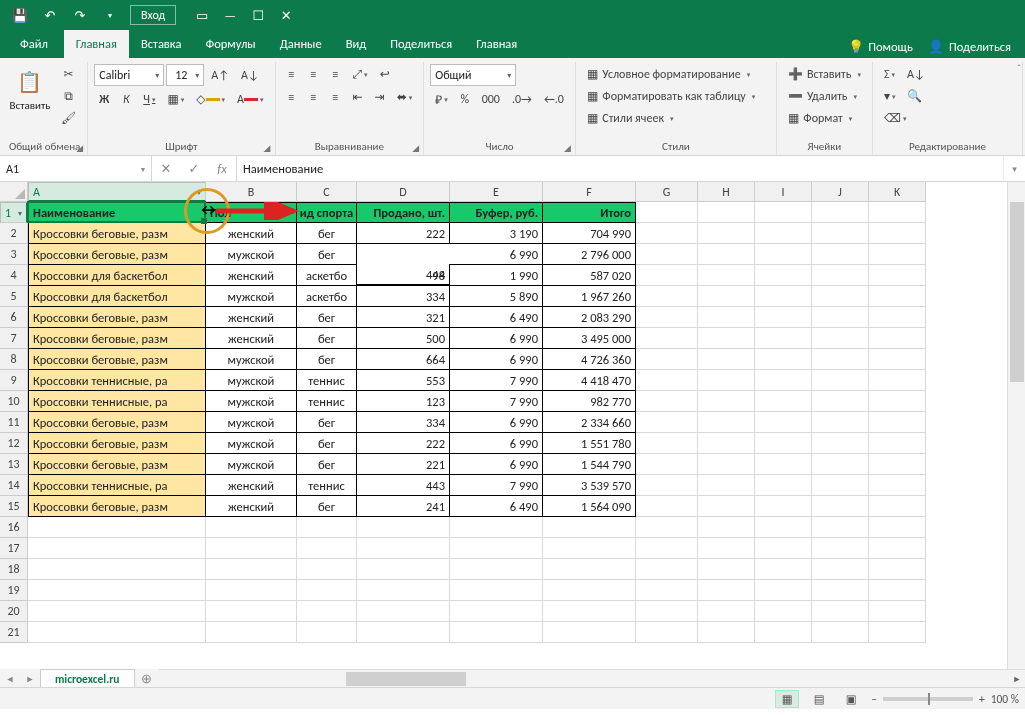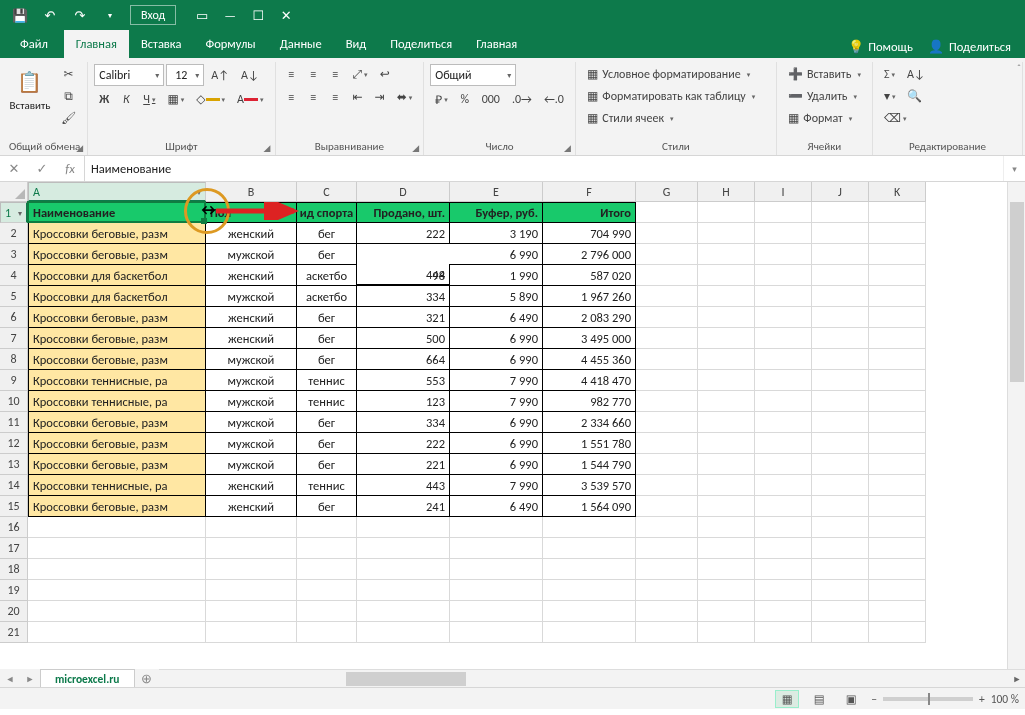--- a/index.html
+++ b/index.html
@@ -289,20 +289,23 @@
             <div class="ctl dd">⌫</div>
           </div>
     </div>
       </div>
     <div class="label">Редактирование</div>
   </div>
   <div style="position:absolute;right:4px;top:4px;font-size:10px;color:#888;">ˆ</div>
 </div>
 
 <div class="fbar">
+  <div class="namebox">
+      <span>A1</span>
+    </div>
   <div class="fxbtns">
     <div class="b">✕</div>
     <div class="b">✓</div>
     <div class="b" style="font-style:italic;">fx</div>
   </div>
   <div class="fxinput">
       <span>Наименование</span>
     </div>
   <div class="expand">▾</div>
 </div>
@@ -436,21 +439,21 @@
         <div class="cell" style="width: 57px;"></div>
         <div class="cell" style="width: 57px;"></div>
         <div class="cell" style="width: 57px;"></div>
       </div>
       <div class="cellrow">
         <div class="cell data ac" style="width: 178px;">Кроссовки беговые, разм</div>
         <div class="cell data ctr" style="width: 91px;">мужской</div>
         <div class="cell data ctr" style="width: 60px;">бег</div>
         <div class="cell data num" style="width: 93px;">664</div>
         <div class="cell data num" style="width: 93px;">6 990</div>
-        <div class="cell data num" style="width: 93px;">4 455 360</div>
+        <div class="cell data num" style="width: 93px;">4 726 360</div>
         <div class="cell" style="width: 62px;"></div>
         <div class="cell" style="width: 57px;"></div>
         <div class="cell" style="width: 57px;"></div>
         <div class="cell" style="width: 57px;"></div>
         <div class="cell" style="width: 57px;"></div>
       </div>
       <div class="cellrow">
         <div class="cell data ac" style="width: 178px;">Кроссовки теннисные, ра</div>
         <div class="cell data ctr" style="width: 91px;">мужской</div>
         <div class="cell data ctr" style="width: 60px;">теннис</div>

